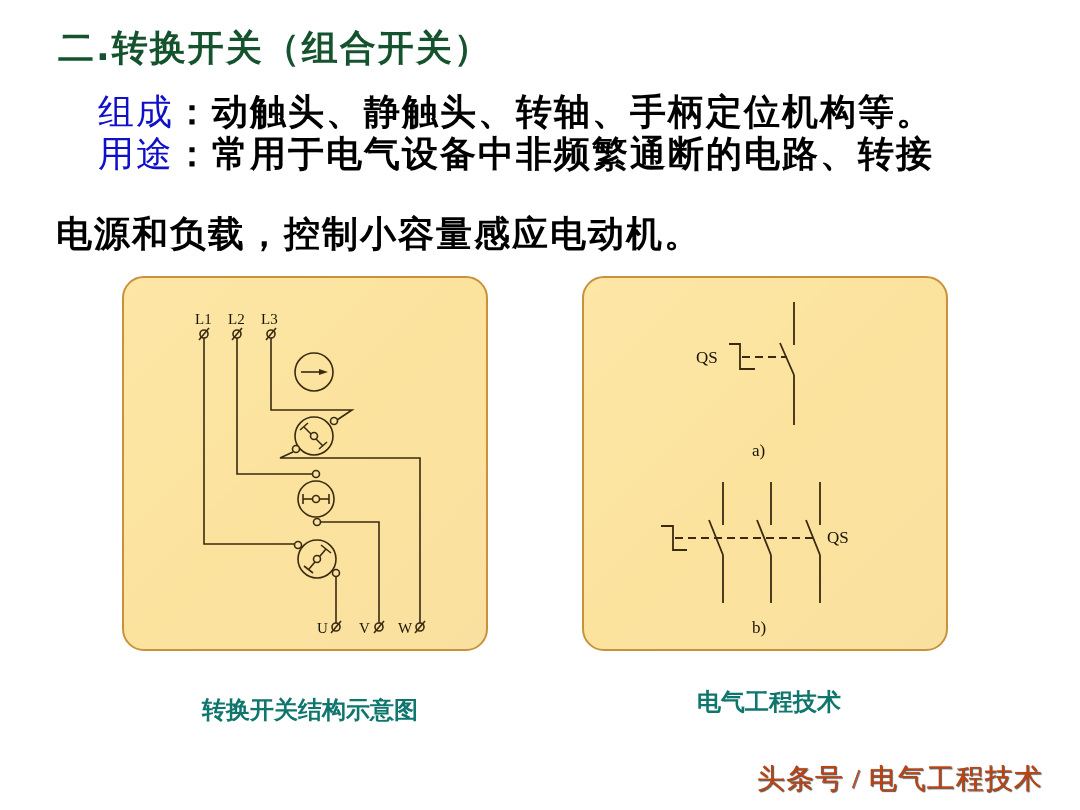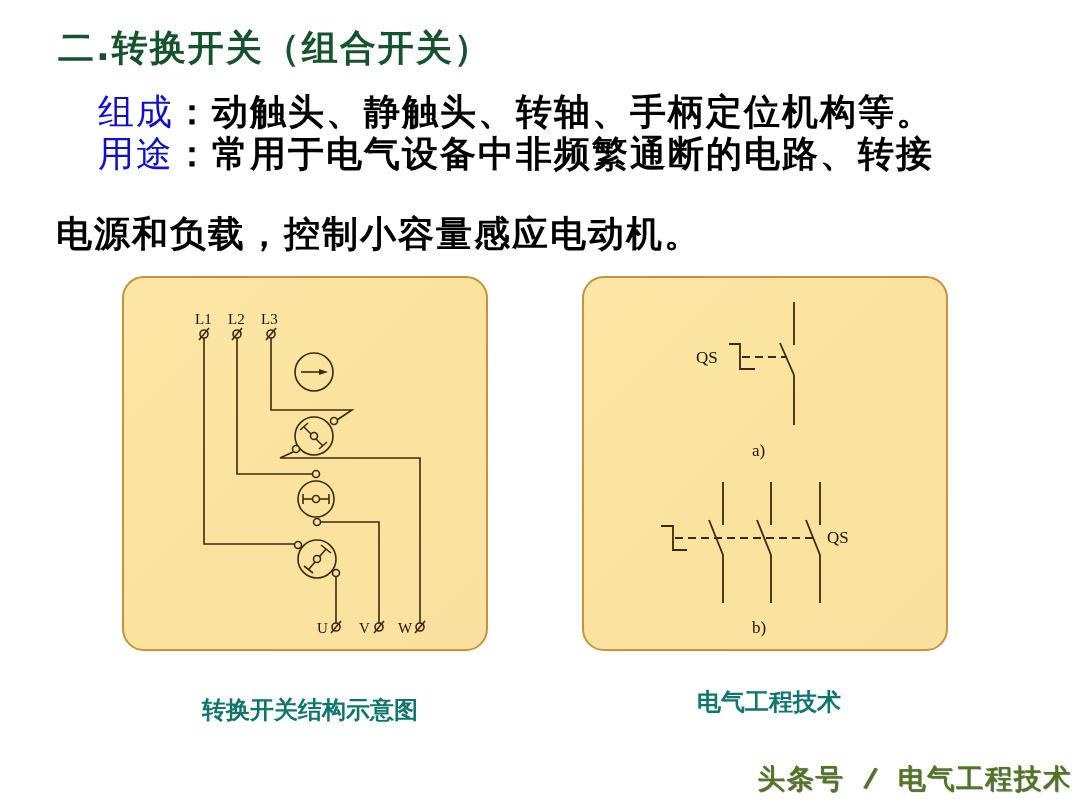--- a/index.html
+++ b/index.html
@@ -29,22 +29,22 @@
   .panel-right { left: 582px; }
   svg.diagram { position: absolute; left: 0; top: 0; width: 1080px; height: 810px; }
   svg text { font-family: "Liberation Serif", serif; fill: #1a1408; }
   .caption {
     position: absolute; color: #0f766e; font-size: 24px; font-weight: bold;
     font-family: "DejaVu Sans", sans-serif; white-space: nowrap; line-height: 32px;
   }
   .cap-left { left: 202px; top: 694px; }
   .cap-right { left: 697px; top: 686px; }
   .watermark {
-    position: absolute; left: 757px; top: 760px; font-size: 28px; color: #4d7c0f;
-    font-family: Liberation Mono, monospace; white-space: nowrap;
+    position: absolute; left: 757px; top: 760px; font-size: 28px; color: #c2410c;
+    font-family: Liberation Serif, serif; white-space: nowrap;
     text-shadow: 1px 1px 1px #555, -0px 0px 1px #888;
     letter-spacing: 1px;
   }
 </style>
 </head>
 <body>
 
 <div class="title">二.转换开关（组合开关）</div>
 
 <div class="para line1">

